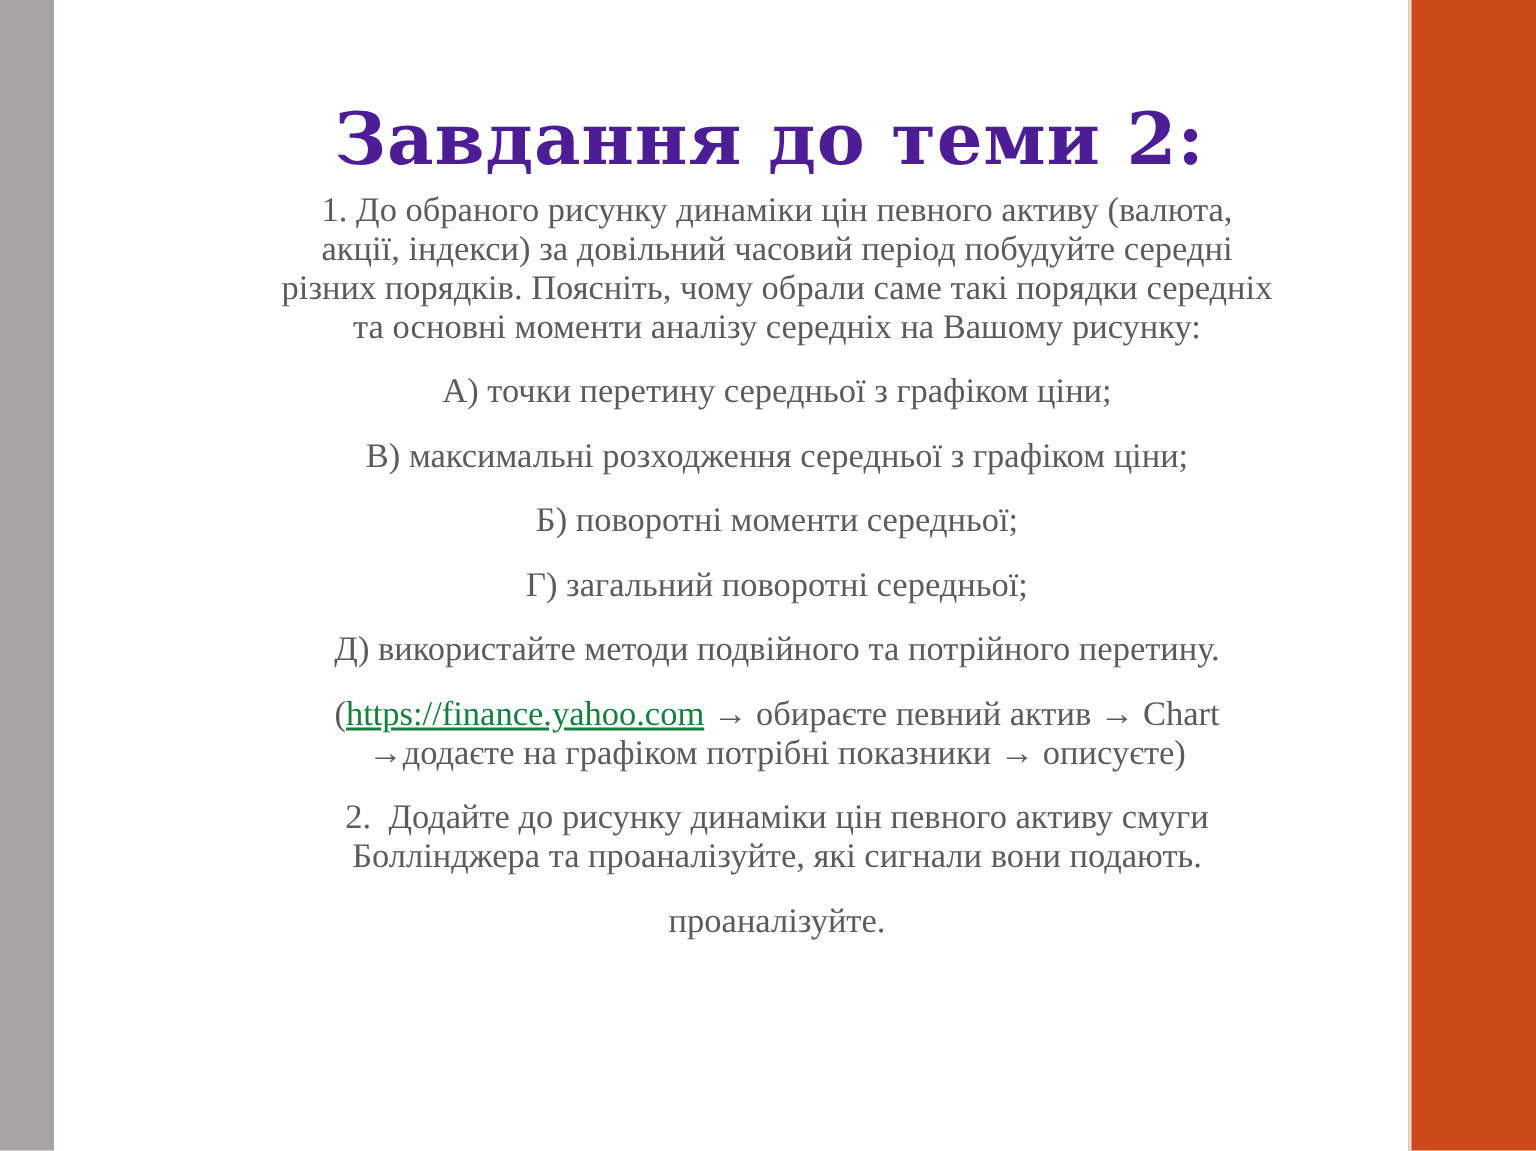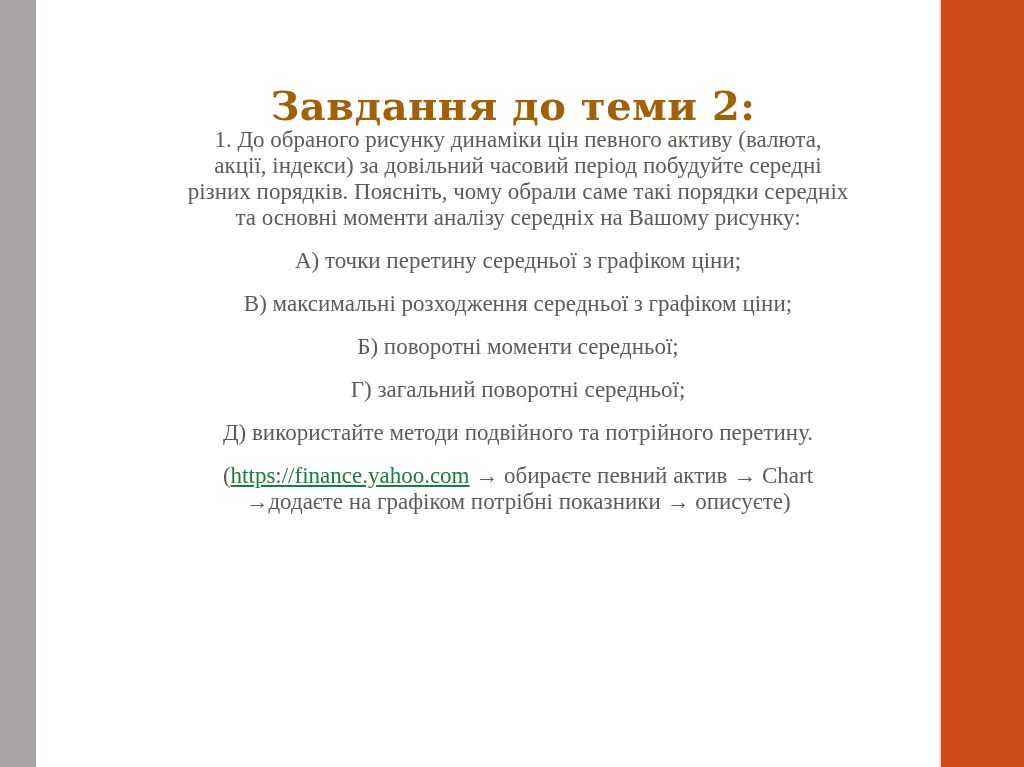--- a/index.html
+++ b/index.html
@@ -27,28 +27,28 @@
     right: 0;
     top: 0;
     width: 83px;
     height: 767px;
     background: #cd4a19;
     border-left: 2px solid #f0ddd1;
   }
   .slide-title {
     position: absolute;
     left: 113px;
-    top: 48px;
+    top: 30px;
     width: 800px;
     text-align: center;
     font-family: "DejaVu Serif", "Liberation Serif", serif;
     font-weight: bold;
-    font-size: 40px;
+    font-size: 48px;
     line-height: 62px;
-    color: #a16207;
+    color: #4c1d95;
     letter-spacing: 0.5px;
     white-space: pre;
   }
   .body-text {
     position: absolute;
     left: 113px;
     top: 127px;
     width: 810px;
     color: #5d5b58;
     font-size: 23px;
@@ -99,17 +99,22 @@
   </div>
   <div class="para">
     <span class="line">Д) використайте методи подвійного та потрійного перетину.</span>
   </div>
 
   <div class="para">
     <span class="line"><span>(</span><a class="yahoo-link" href="#">https://finance.yahoo.com</a><span> → обираєте певний актив → Chart</span></span>
     <span class="line">→додаєте на графіком потрібні показники → описуєте)</span>
   </div>
 
+  <div class="para">
+    <span class="line">2.  Додайте до рисунку динаміки цін певного активу смуги</span>
+    <span class="line">Боллінджера та проаналізуйте, які сигнали вони подають.</span>
+  </div>
 
   <div class="para">
+    <span class="line">проаналізуйте.</span>
   </div>
 
 </div>
 
 </body></html>

